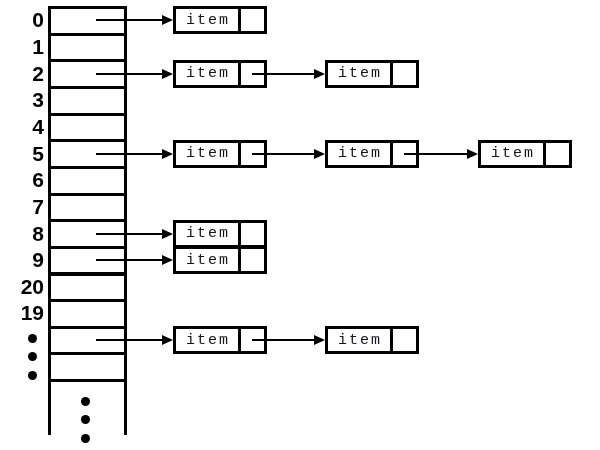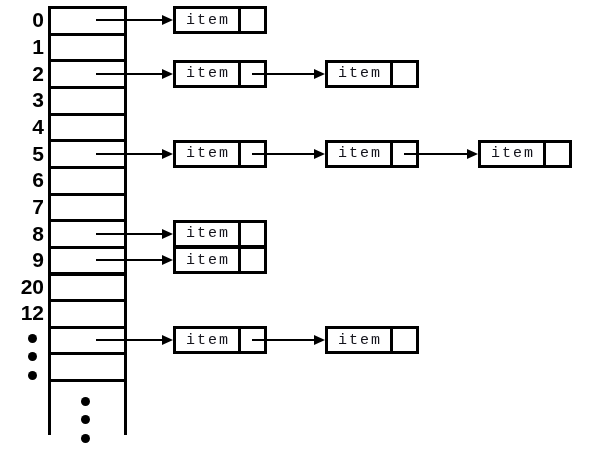--- a/index.html
+++ b/index.html
@@ -106,21 +106,21 @@
     <div class="idx" style="top: 35.975px;">1</div>
     <div class="idx" style="top: 62.625px;">2</div>
     <div class="idx" style="top: 89.275px;">3</div>
     <div class="idx" style="top: 115.925px;">4</div>
     <div class="idx" style="top: 142.575px;">5</div>
     <div class="idx" style="top: 169.225px;">6</div>
     <div class="idx" style="top: 195.875px;">7</div>
     <div class="idx" style="top: 222.525px;">8</div>
     <div class="idx" style="top: 249.175px;">9</div>
     <div class="idx" style="top: 275.825px;">20</div>
-    <div class="idx" style="top: 302.475px;">12</div>
+    <div class="idx" style="top: 302.475px;">19</div>
     <div class="dot" style="left: 27.5px; top: 333.5px;"></div>
     <div class="dot" style="left: 27.5px; top: 352px;"></div>
     <div class="dot" style="left: 27.5px; top: 370.5px;"></div>
     <div class="dot" style="left: 80.5px; top: 396.5px;"></div>
     <div class="dot" style="left: 80.5px; top: 415px;"></div>
     <div class="dot" style="left: 80.5px; top: 433.5px;"></div>
     <div class="aline" style="left: 96px; width: 66px; top: 19.325px;"></div>
     <div class="ahead" style="left: 162px; top: 15.325px;"></div>
     <div class="node" style="left: 173px; top: 6.325px;">
       <div class="node-item" style="color: rgb(20, 20, 28);">item</div>

